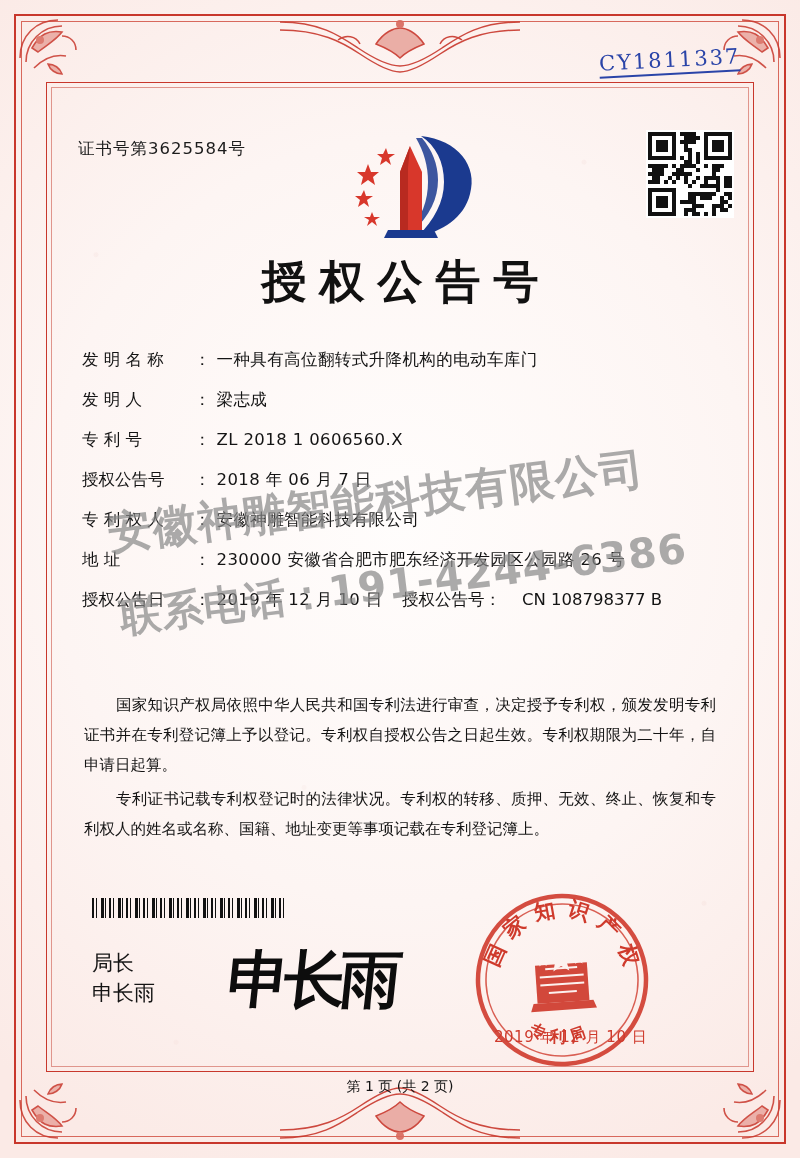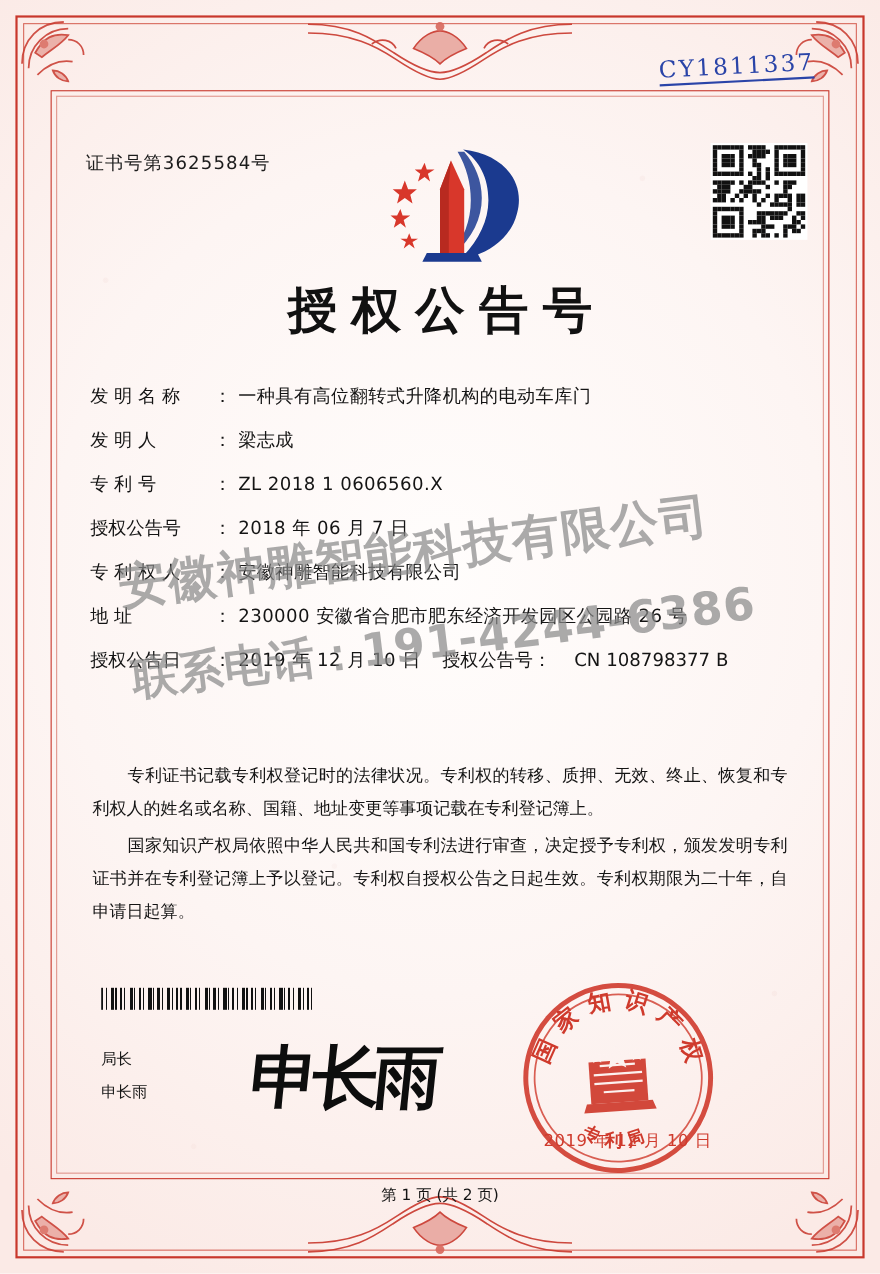--- a/index.html
+++ b/index.html
@@ -203,23 +203,24 @@
       #111 0 2px, transparent 2px 4px,
       #111 4px 5px, transparent 5px 9px,
       #111 9px 12px, transparent 12px 13px,
       #111 13px 14px, transparent 14px 17px);
   }
 
   
   .sig-label {
     position: absolute;
     left: 92px; top: 948px;
-    font-size: 14px;
+    font-size: 21px;
     color: #141414;
     line-height: 30px;
+    font-family: Liberation Serif, serif;
   }
   .sig-hand {
     position: absolute;
     left: 228px; top: 938px;
     font-family: "DejaVu Serif", serif;
     font-size: 62px;
     font-weight: bold;
     color: #0d0d0d;
     letter-spacing: -6px;
     transform: skewX(-6deg);
@@ -861,22 +862,22 @@
     <div class="frow grant">
       <span class="flabel">授权公告日</span>
       <span class="fsep">：</span>
       <span class="fval">2019 年 12 月 10 日</span>
       <span class="grant-no-label">授权公告号：</span>
       <span class="grant-no-val">CN 108798377 B</span>
     </div>
   </div>
 
   <div class="paras">
+    <p>国家知识产权局依照中华人民共和国专利法进行审查，决定授予专利权，颁发发明专利证书并在专利登记簿上予以登记。专利权自授权公告之日起生效。专利权期限为二十年，自申请日起算。</p>
     <p>专利证书记载专利权登记时的法律状况。专利权的转移、质押、无效、终止、恢复和专利权人的姓名或名称、国籍、地址变更等事项记载在专利登记簿上。</p>
-    <p>国家知识产权局依照中华人民共和国专利法进行审查，决定授予专利权，颁发发明专利证书并在专利登记簿上予以登记。专利权自授权公告之日起生效。专利权期限为二十年，自申请日起算。</p>
   </div>
 
   <div class="barcode"></div>
 
   <div class="sig-label">
     <div>局长</div>
     <div>申长雨</div>
   </div>
   <div class="sig-hand">申长雨</div>
 

